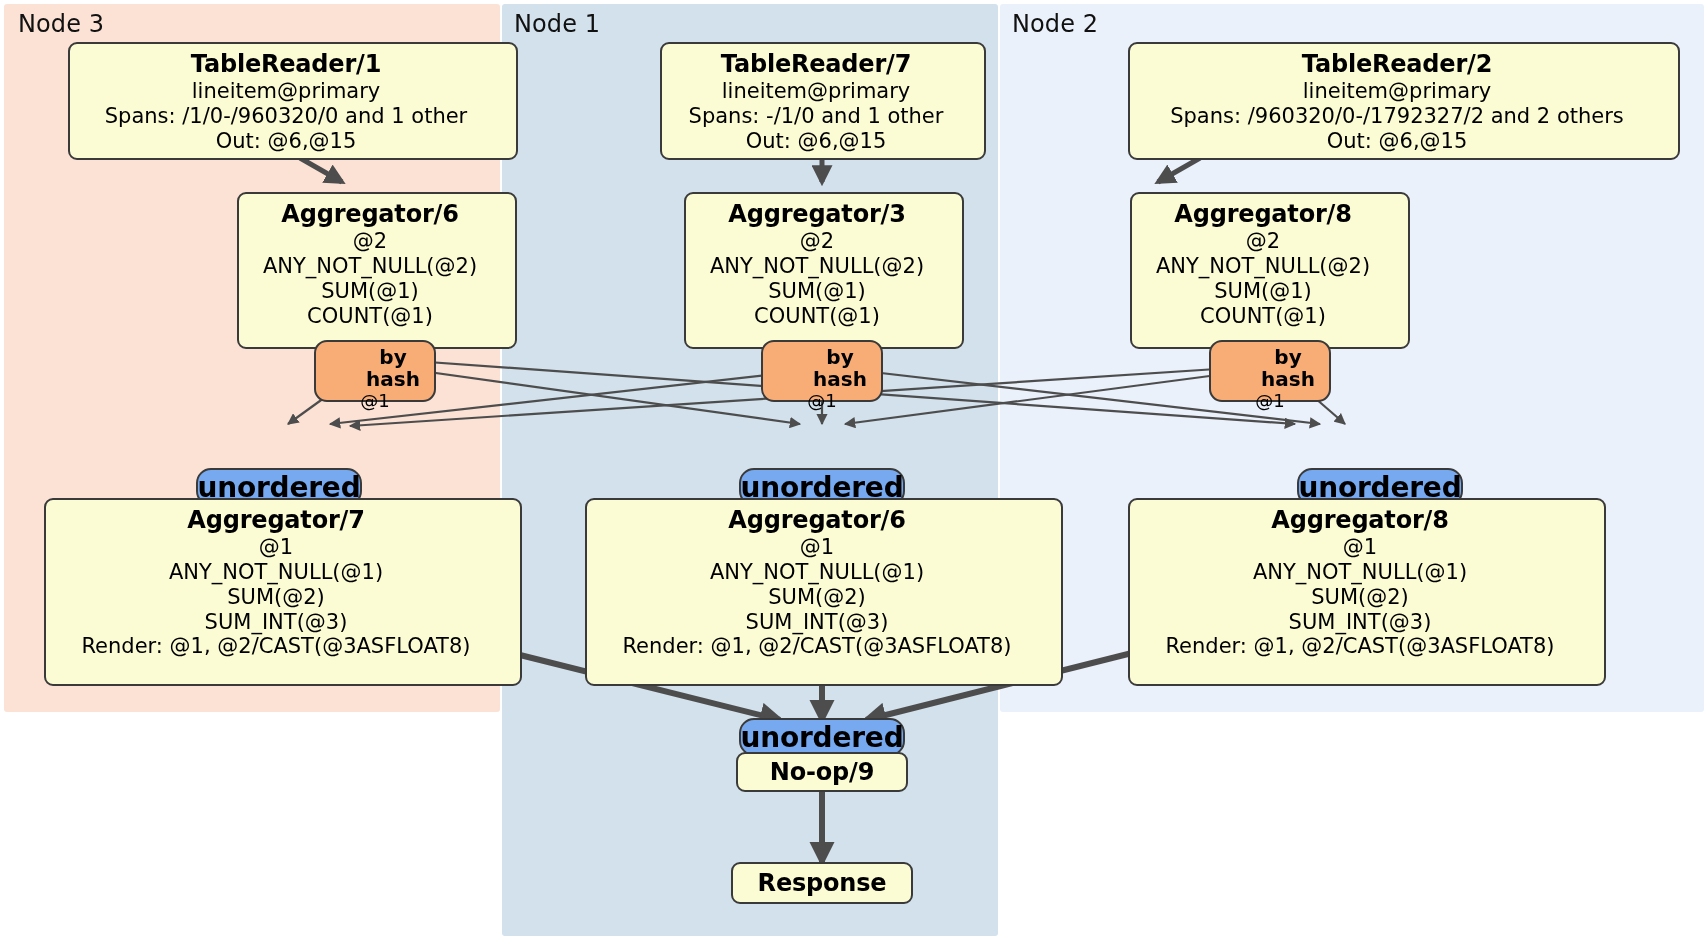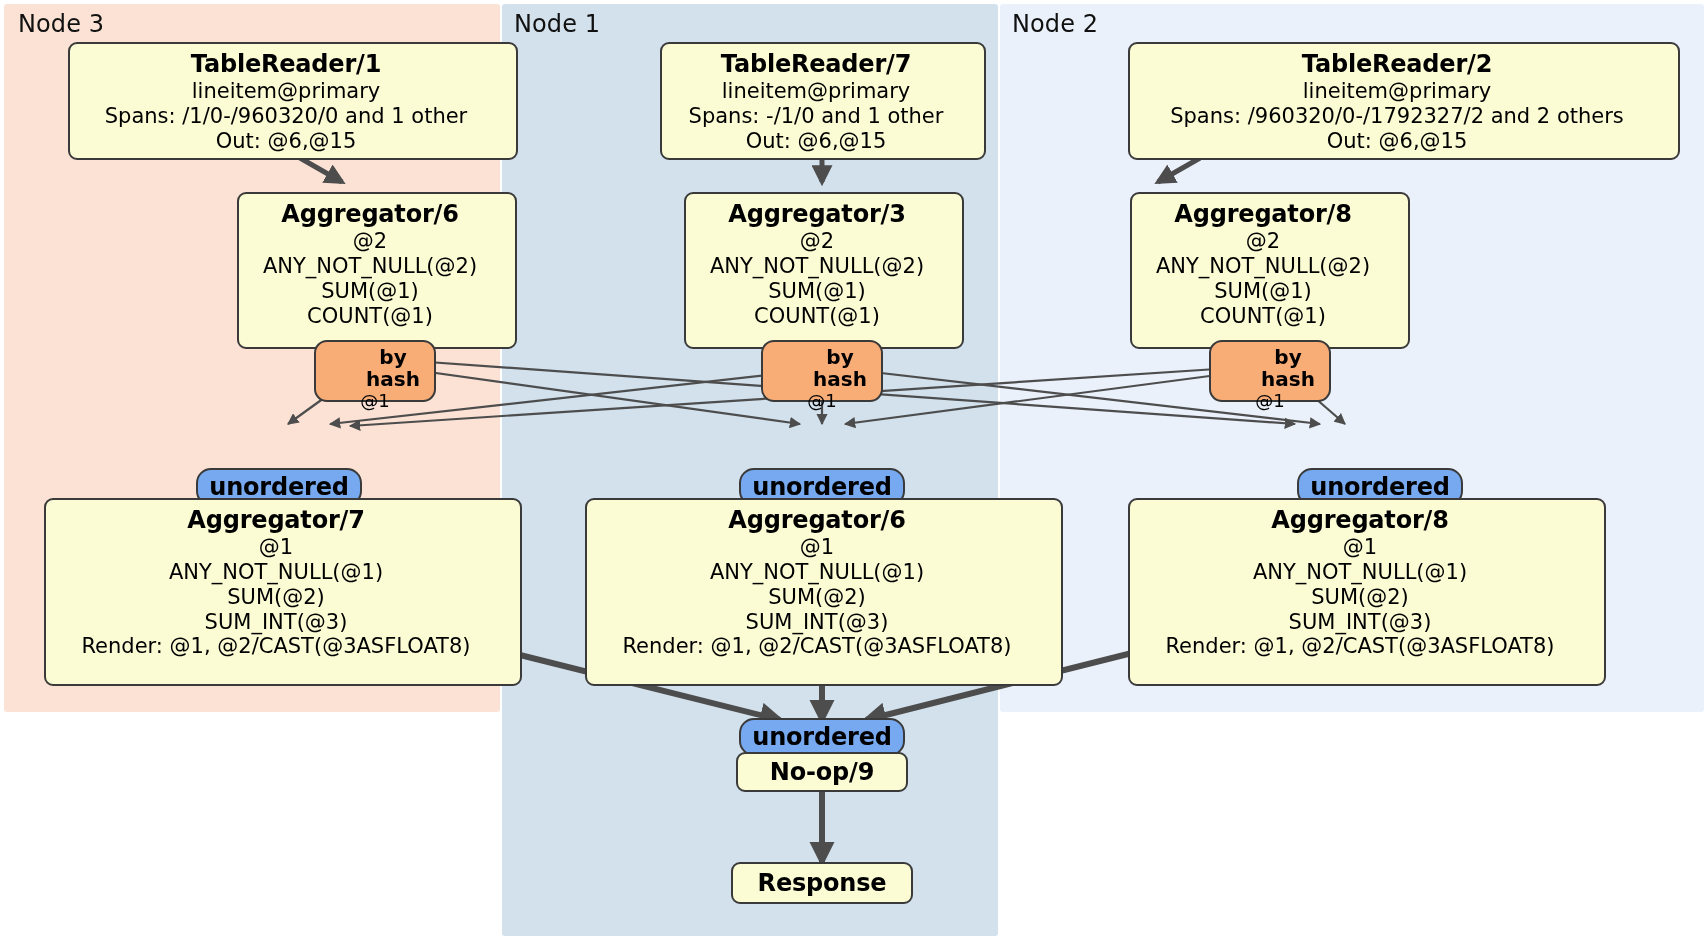--- a/index.html
+++ b/index.html
@@ -84,21 +84,21 @@
     margin-left: 36px;
   }
   .badge-hash .b2 {
     font-size: 18px;
     display: block;
   }
   .badge-unordered {
     background: #76a9ef;
     border-radius: 15px;
     font-weight: bold;
-    font-size: 24px;
+    font-size: 28px;
     display: flex;
     align-items: center;
     justify-content: center;
     letter-spacing: -0.2px;
   }
 </style>
 </head>
 <body>
 
 <div id="stage">

